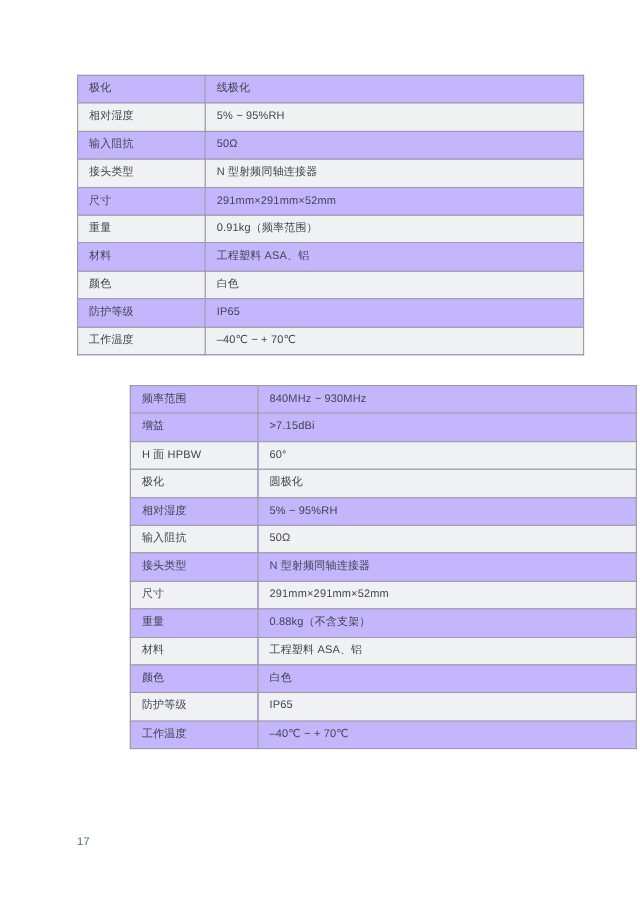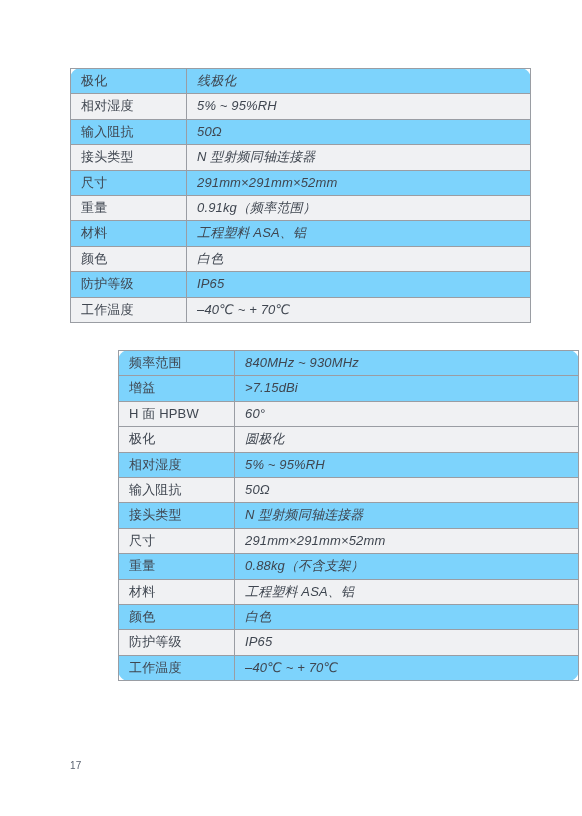--- a/index.html
+++ b/index.html
@@ -21,44 +21,42 @@
     width: 582px;
     height: 816px;
     box-sizing: border-box;
   }
   .spec-table {
     position: absolute;
     left: 70px;
     width: 438px;
     border-collapse: collapse;
     table-layout: fixed;
-    font-size: 13px;
-    background: #7dd3fc;
-    border-radius: 11px;
+    font-size: 10px;
+    background: #c4b5fd;
   }
   .spec-table tr td {
     border: 1px solid #9a9da3;
     padding: 0 0 0 10px;
     height: 24.4px;
     line-height: 24.4px;
     vertical-align: middle;
     white-space: nowrap;
     overflow: hidden;
     color: #3f4650;
     letter-spacing: 0.15px;
   }
   .spec-table tr.alt td {
     background: #f0f1f3;
   }
   .spec-table td.label {
     width: 105px;
   }
   .spec-table td.value {
     width: 333px;
-    font-style: italic;
   }
   #table-polarization { top: 68px; }
   #table-xcaf12a { top: 350px; margin-left: 48px; }
 
   .section-heading {
     position: absolute;
     left: 70px;
     top: 326px;
     font-size: 11.2px;
     line-height: 16px;

